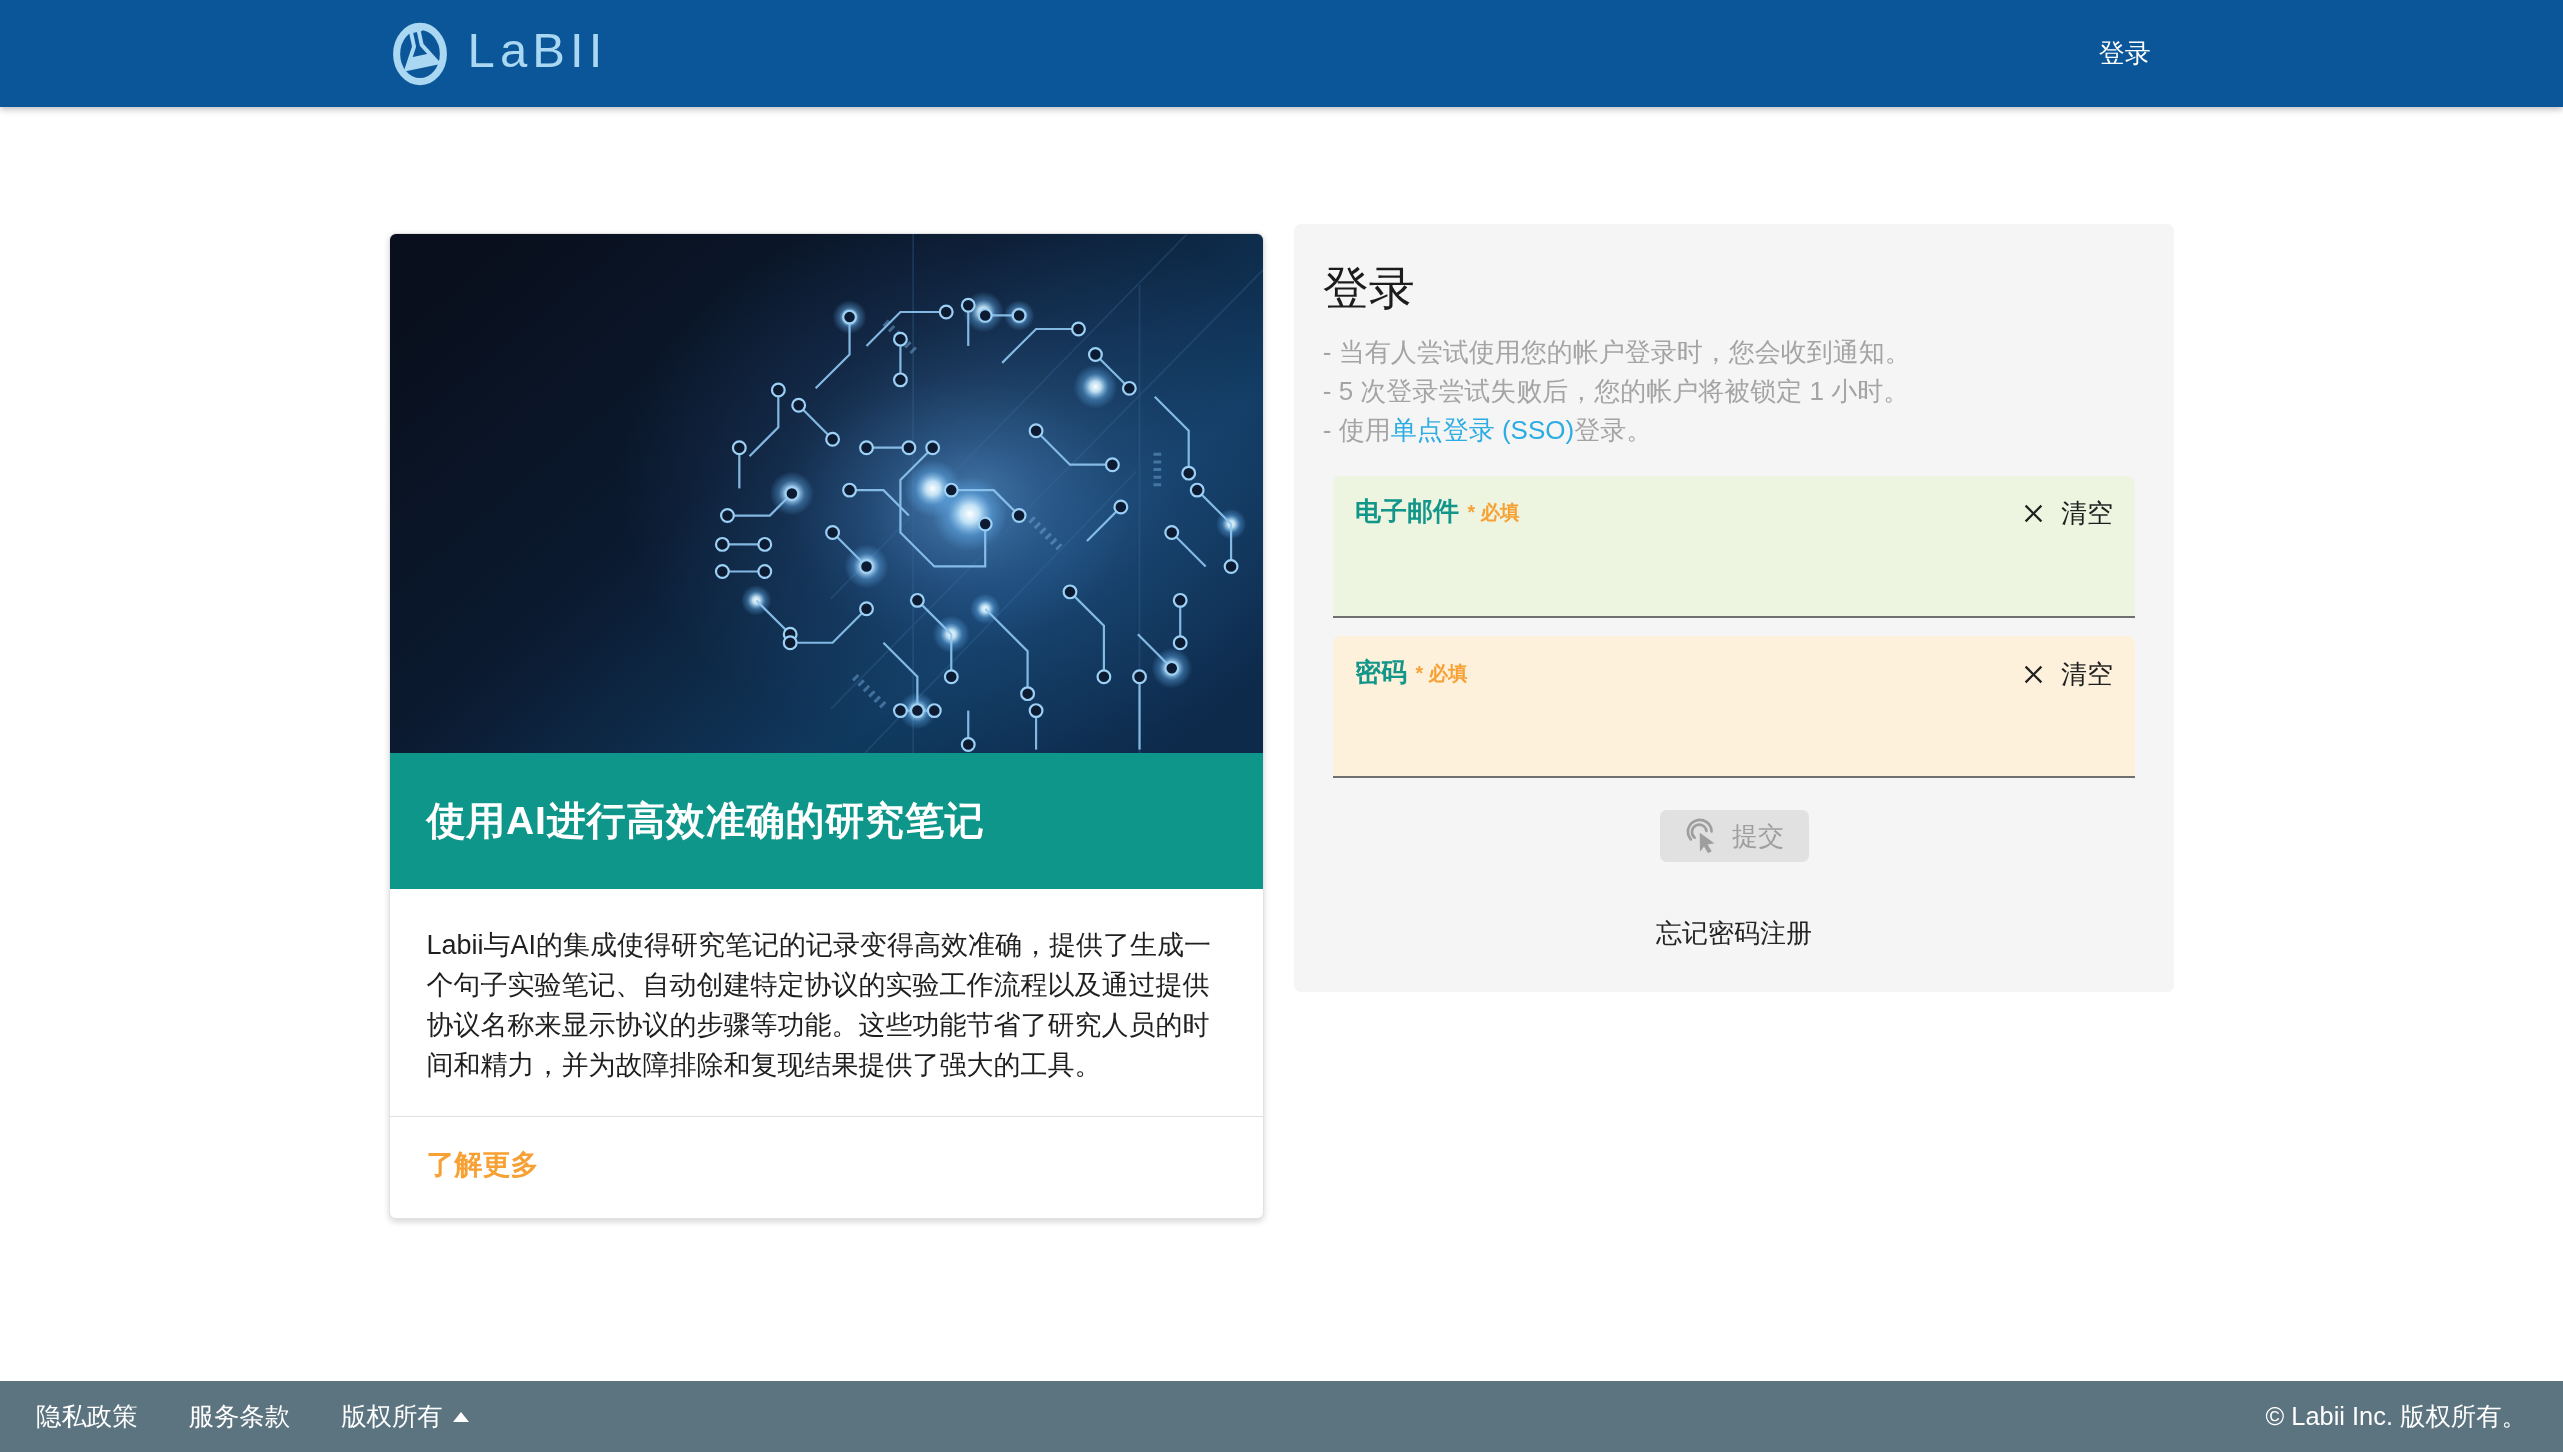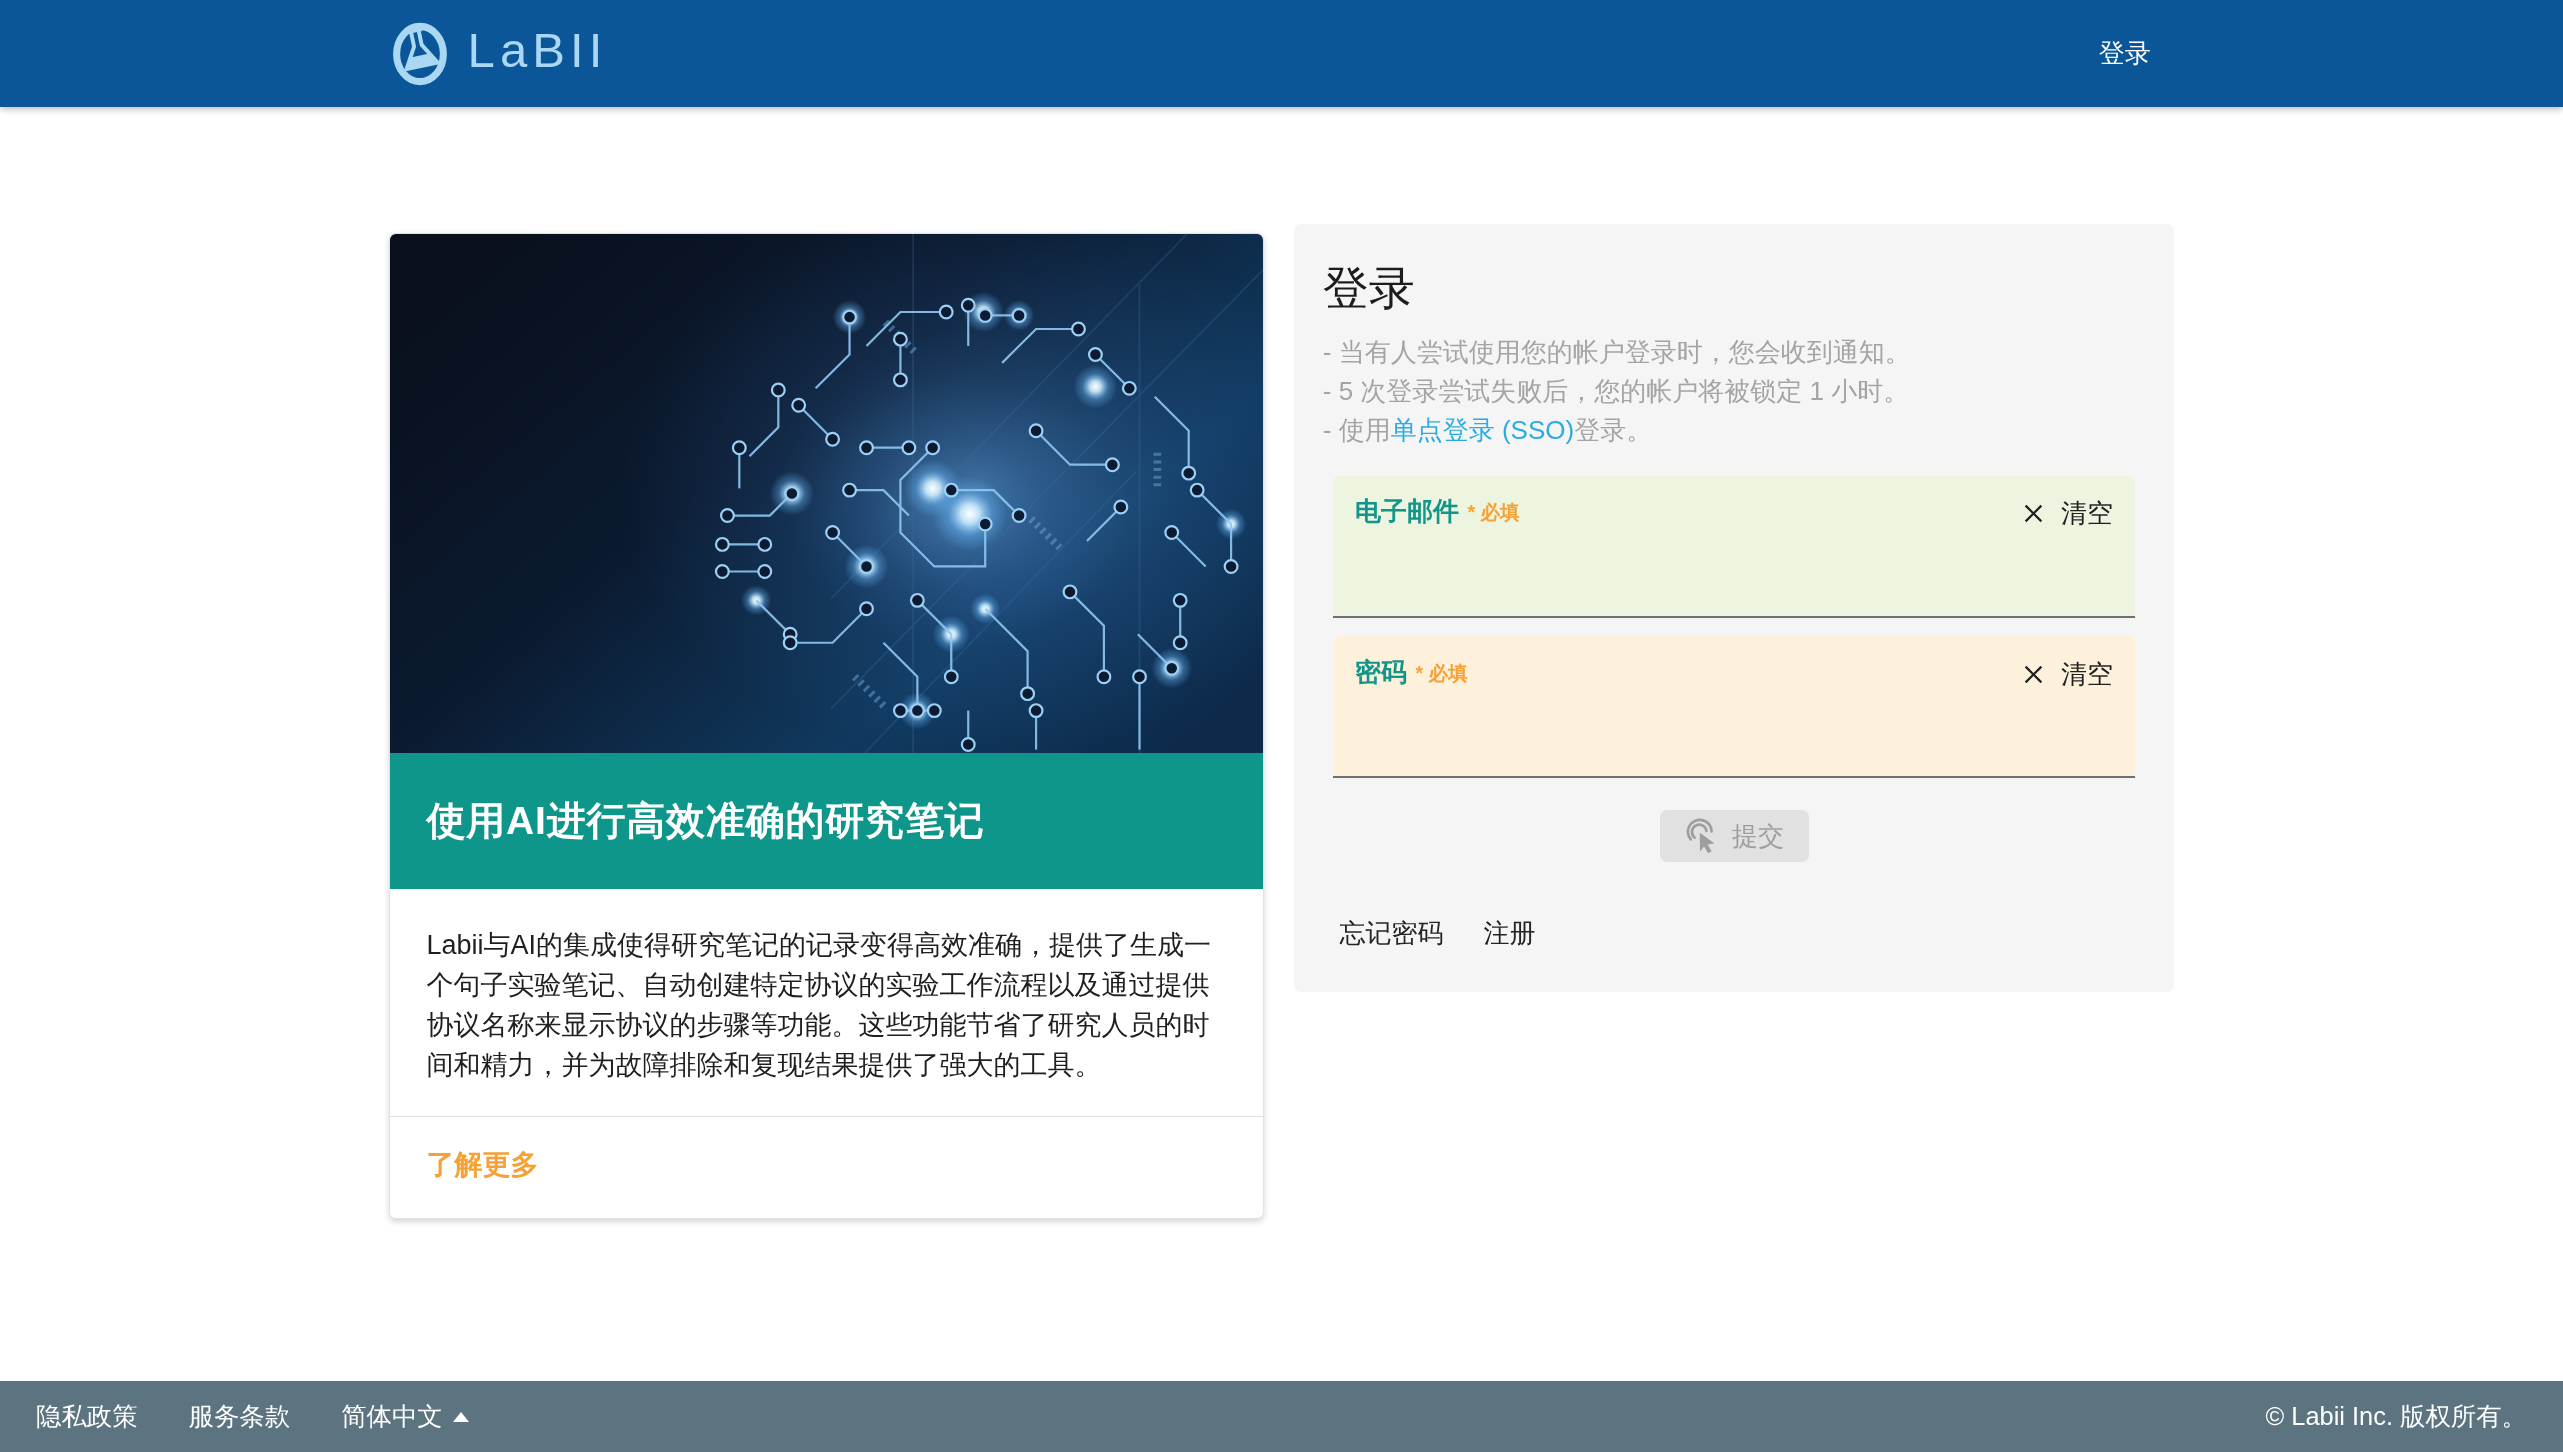--- a/index.html
+++ b/index.html
@@ -54,21 +54,21 @@
   .clear-btn .x-icon { width:27px; height:27px; }
   .clear-label { font-size:26px; }
   .field input { position:absolute; left:22px; right:22px; top:59px; height:68px; border:none; outline:none;
     background:transparent; font-size:29px; color:#1f1f1f; font-family:"Liberation Sans", sans-serif; }
 
   .submit-row { display:flex; justify-content:center; margin-top:32px; }
   .submit-btn { width:149px; height:52px; background:#e1e1e1; border:none; border-radius:6.8px;
     display:flex; align-items:center; justify-content:center; gap:12px; color:#9e9e9e; font-size:26px; cursor:default; }
   .submit-btn svg { width:36px; height:36px; }
 
-  .panel-bottom { display:flex; justify-content:flex-start; margin:54px 20px 0;gap:40px; }
+  .panel-bottom { display:flex; justify-content:center; margin:54px 9px 0; }
   .panel-bottom a { font-size:26px; color:#242424; text-decoration:none; cursor:pointer; }
 
   
   .footer { position:absolute; left:0; bottom:0; width:100%; height:71px; background:#5c7380;
     display:flex; align-items:center; padding:0 36px; color:#ffffff; }
   .footer-links { display:flex; align-items:center; gap:51px; }
   .footer a, .footer .flink { color:#ffffff; font-size:25.4px; text-decoration:none; cursor:pointer; display:flex; align-items:center; }
   .copyright { margin-left:auto; font-size:25.4px; }
 </style>
 </head>
@@ -310,19 +310,19 @@
       <a>注册</a>
     </div>
   </div>
 </div>
 
 <div class="footer">
   <div class="footer-links">
     <a>隐私政策</a>
     <a>服务条款</a>
     <span class="flink">
-      <span>简体中文</span>
+      <span>版权所有</span>
       <span class="caret-up"></span>
     </span>
   </div>
   <span class="copyright">© Labii Inc. 版权所有。</span>
 </div>
 
 
 </body></html>

